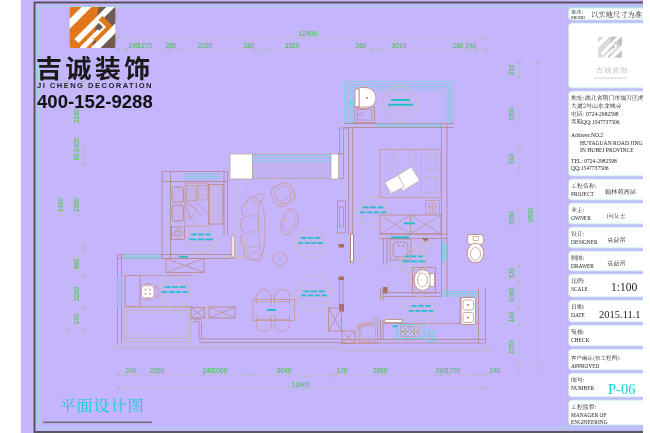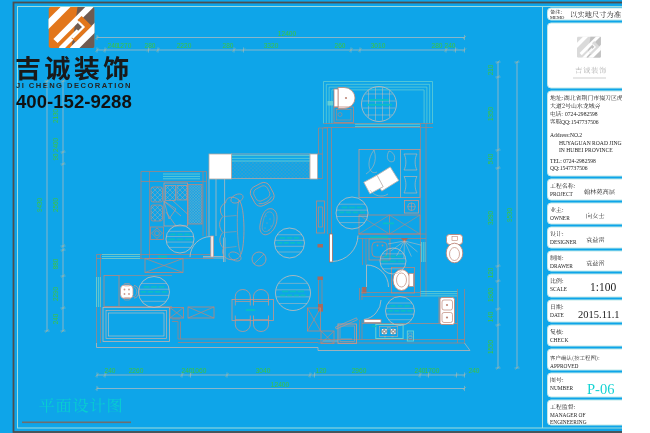--- a/index.html
+++ b/index.html
@@ -1,15 +1,15 @@
 <!DOCTYPE html>
 <html><head><meta charset="utf-8">
 <style>
 html,body{margin:0;padding:0;background:#fff;}
-#page{position:relative;width:622px;height:433px;background:#0ea5e9;overflow:hidden;}
+#page{position:relative;width:622px;height:433px;background:#c4b5fd;overflow:hidden;margin-left:21px;}
 svg{display:block;}
 text{white-space:pre;}
 </style></head>
 <body>
 <div id="page">
 <svg width="650" height="433" viewBox="0 0 650 433">
 
 <rect x="13.5" y="2.5" width="629.5" height="429.5" fill="none" stroke="#4e4e4e" stroke-width="1.8"></rect>
 
 <rect x="17.5" y="6.5" width="620" height="421.5" fill="none" stroke="#9edcdc" stroke-width="1"></rect>

